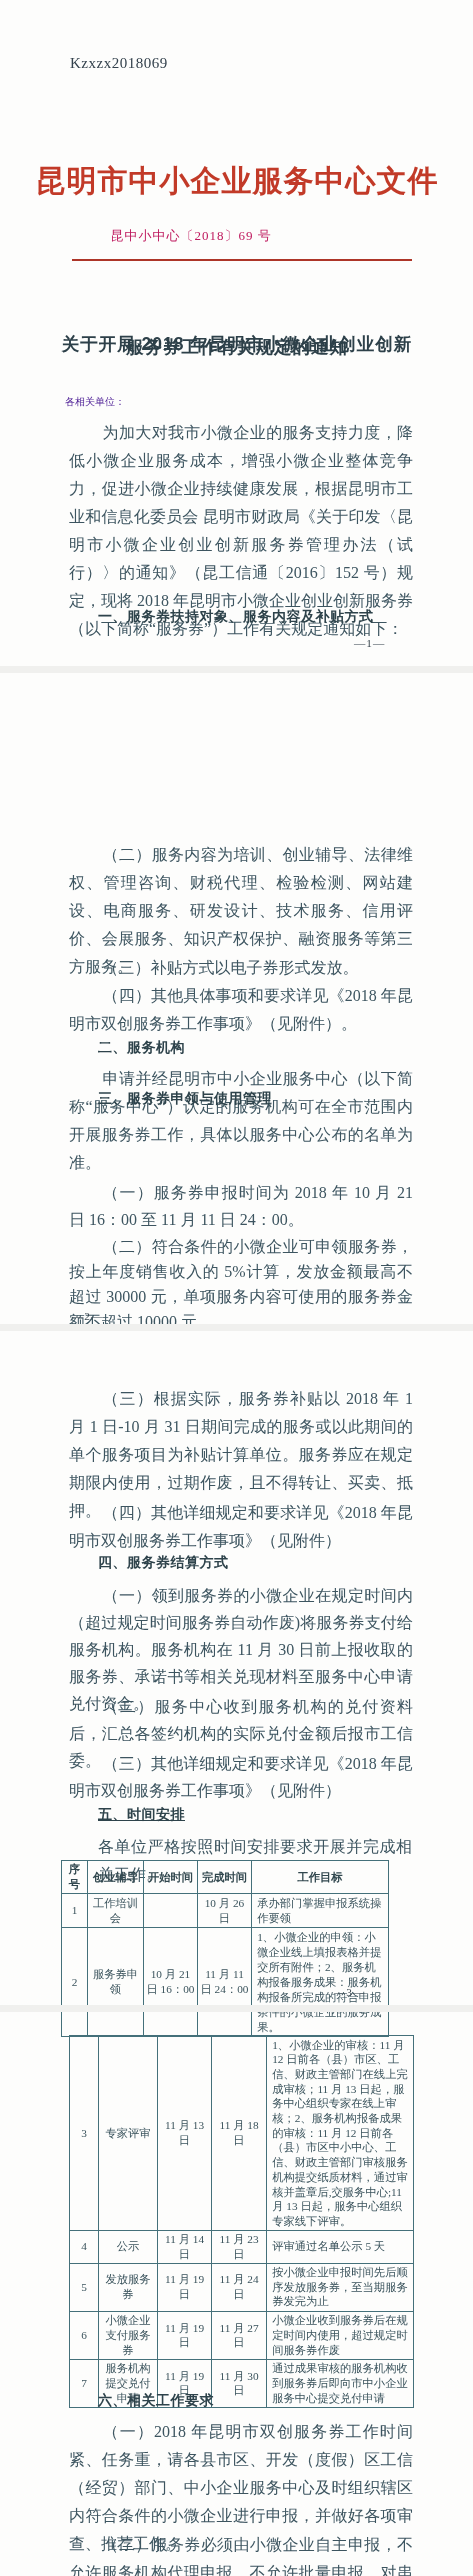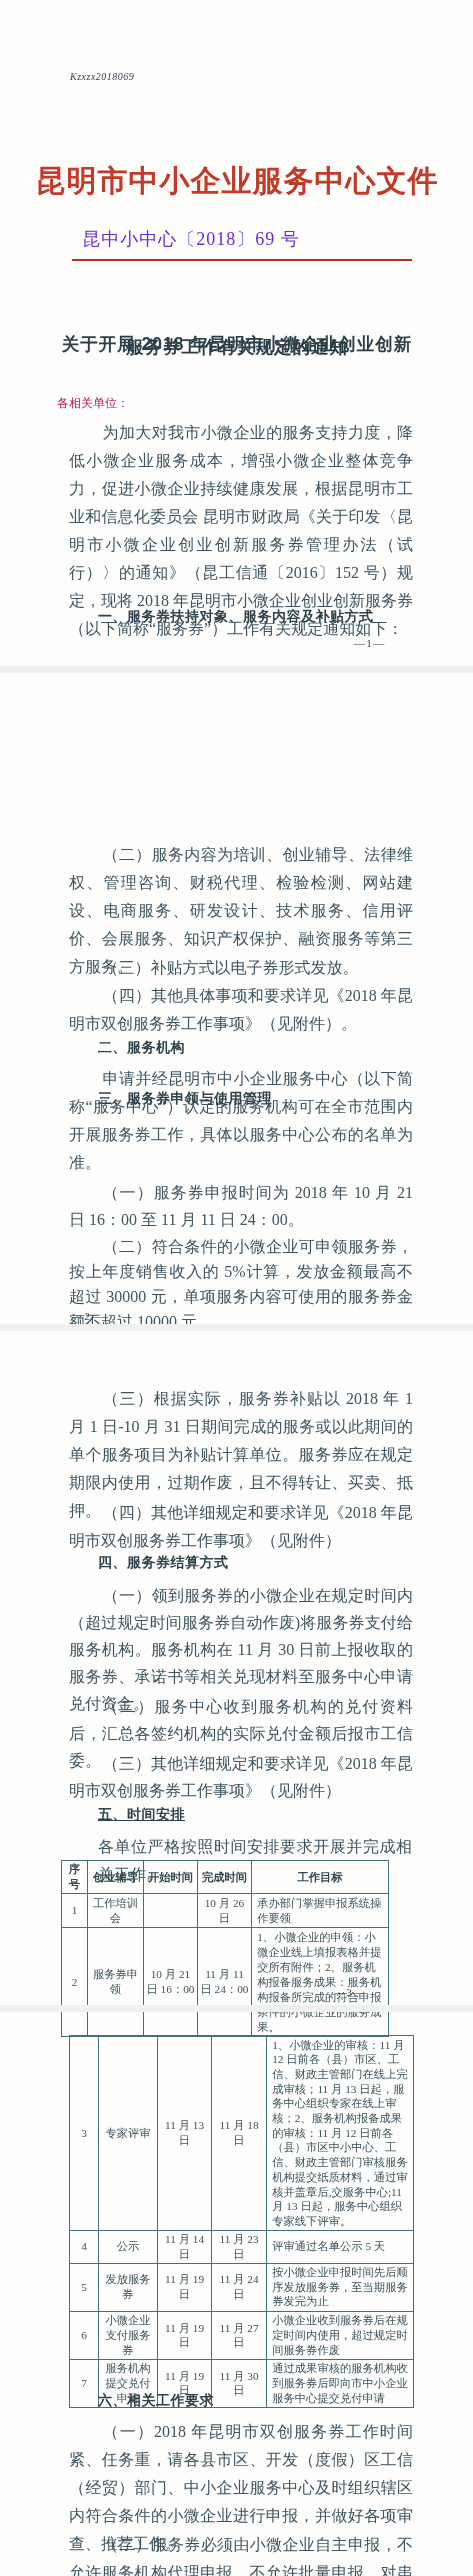--- a/index.html
+++ b/index.html
@@ -4,33 +4,33 @@
 <style>
   html,body{margin:0;padding:0;background:#ffffff;}
   #canvas{
     position:relative;width:474px;height:3349px;margin:0 auto;
     background:#fdfdfc;overflow:hidden;
     font-family:"Liberation Serif","DejaVu Serif",serif;
     color:#3d5560;
   }
   .abs{position:absolute;}
   .pgband{position:absolute;left:0;width:474px;height:7.2px;background:#f0f0ee;}
-  .code{left:70px;top:71px;font-size:10px;color:#33414c;letter-spacing:0.5px;font-style:italic;}
+  .code{left:70px;top:55px;font-size:15px;color:#33414c;letter-spacing:0.5px;}
   .masthead{
     left:0;top:161px;width:474px;text-align:center;
     font-size:30px;font-weight:bold;color:#c23a28;letter-spacing:1px;
     font-family:"Liberation Serif","DejaVu Serif",serif;
   }
-  .issueno{left:0;top:227px;width:382px;text-align:center;font-size:18px;color:#6d28d9;letter-spacing:1px;}
+  .issueno{left:0;top:227px;width:382px;text-align:center;font-size:13px;color:#be185d;letter-spacing:1px;}
   .redrule{left:72px;top:259px;width:340px;height:1.5px;background:#ad3528;}
   .title-line{
     left:0;width:474px;text-align:center;font-size:17.5px;font-weight:bold;
     color:#2d4049;font-family:"Liberation Sans","DejaVu Sans",sans-serif;letter-spacing:1px;
   }
-  .salut{left:57px;top:395px;font-size:12px;color:#be185d;}
+  .salut{left:65px;top:395px;font-size:10px;color:#4c1d95;}
   .para{
     left:69px;width:344px;font-size:16px;line-height:28px;
     text-align:justify;text-justify:inter-character;text-indent:2.1em;color:#3d5560;
   }
   .noindent{text-indent:0;}
   .hd{
     left:98px;font-size:14px;font-weight:bold;color:#2e434b;
     font-family:"Liberation Sans","DejaVu Sans",sans-serif;letter-spacing:0.5px;
   }
   .pgnum{font-size:11.3px;color:#3a4750;letter-spacing:1px;}

